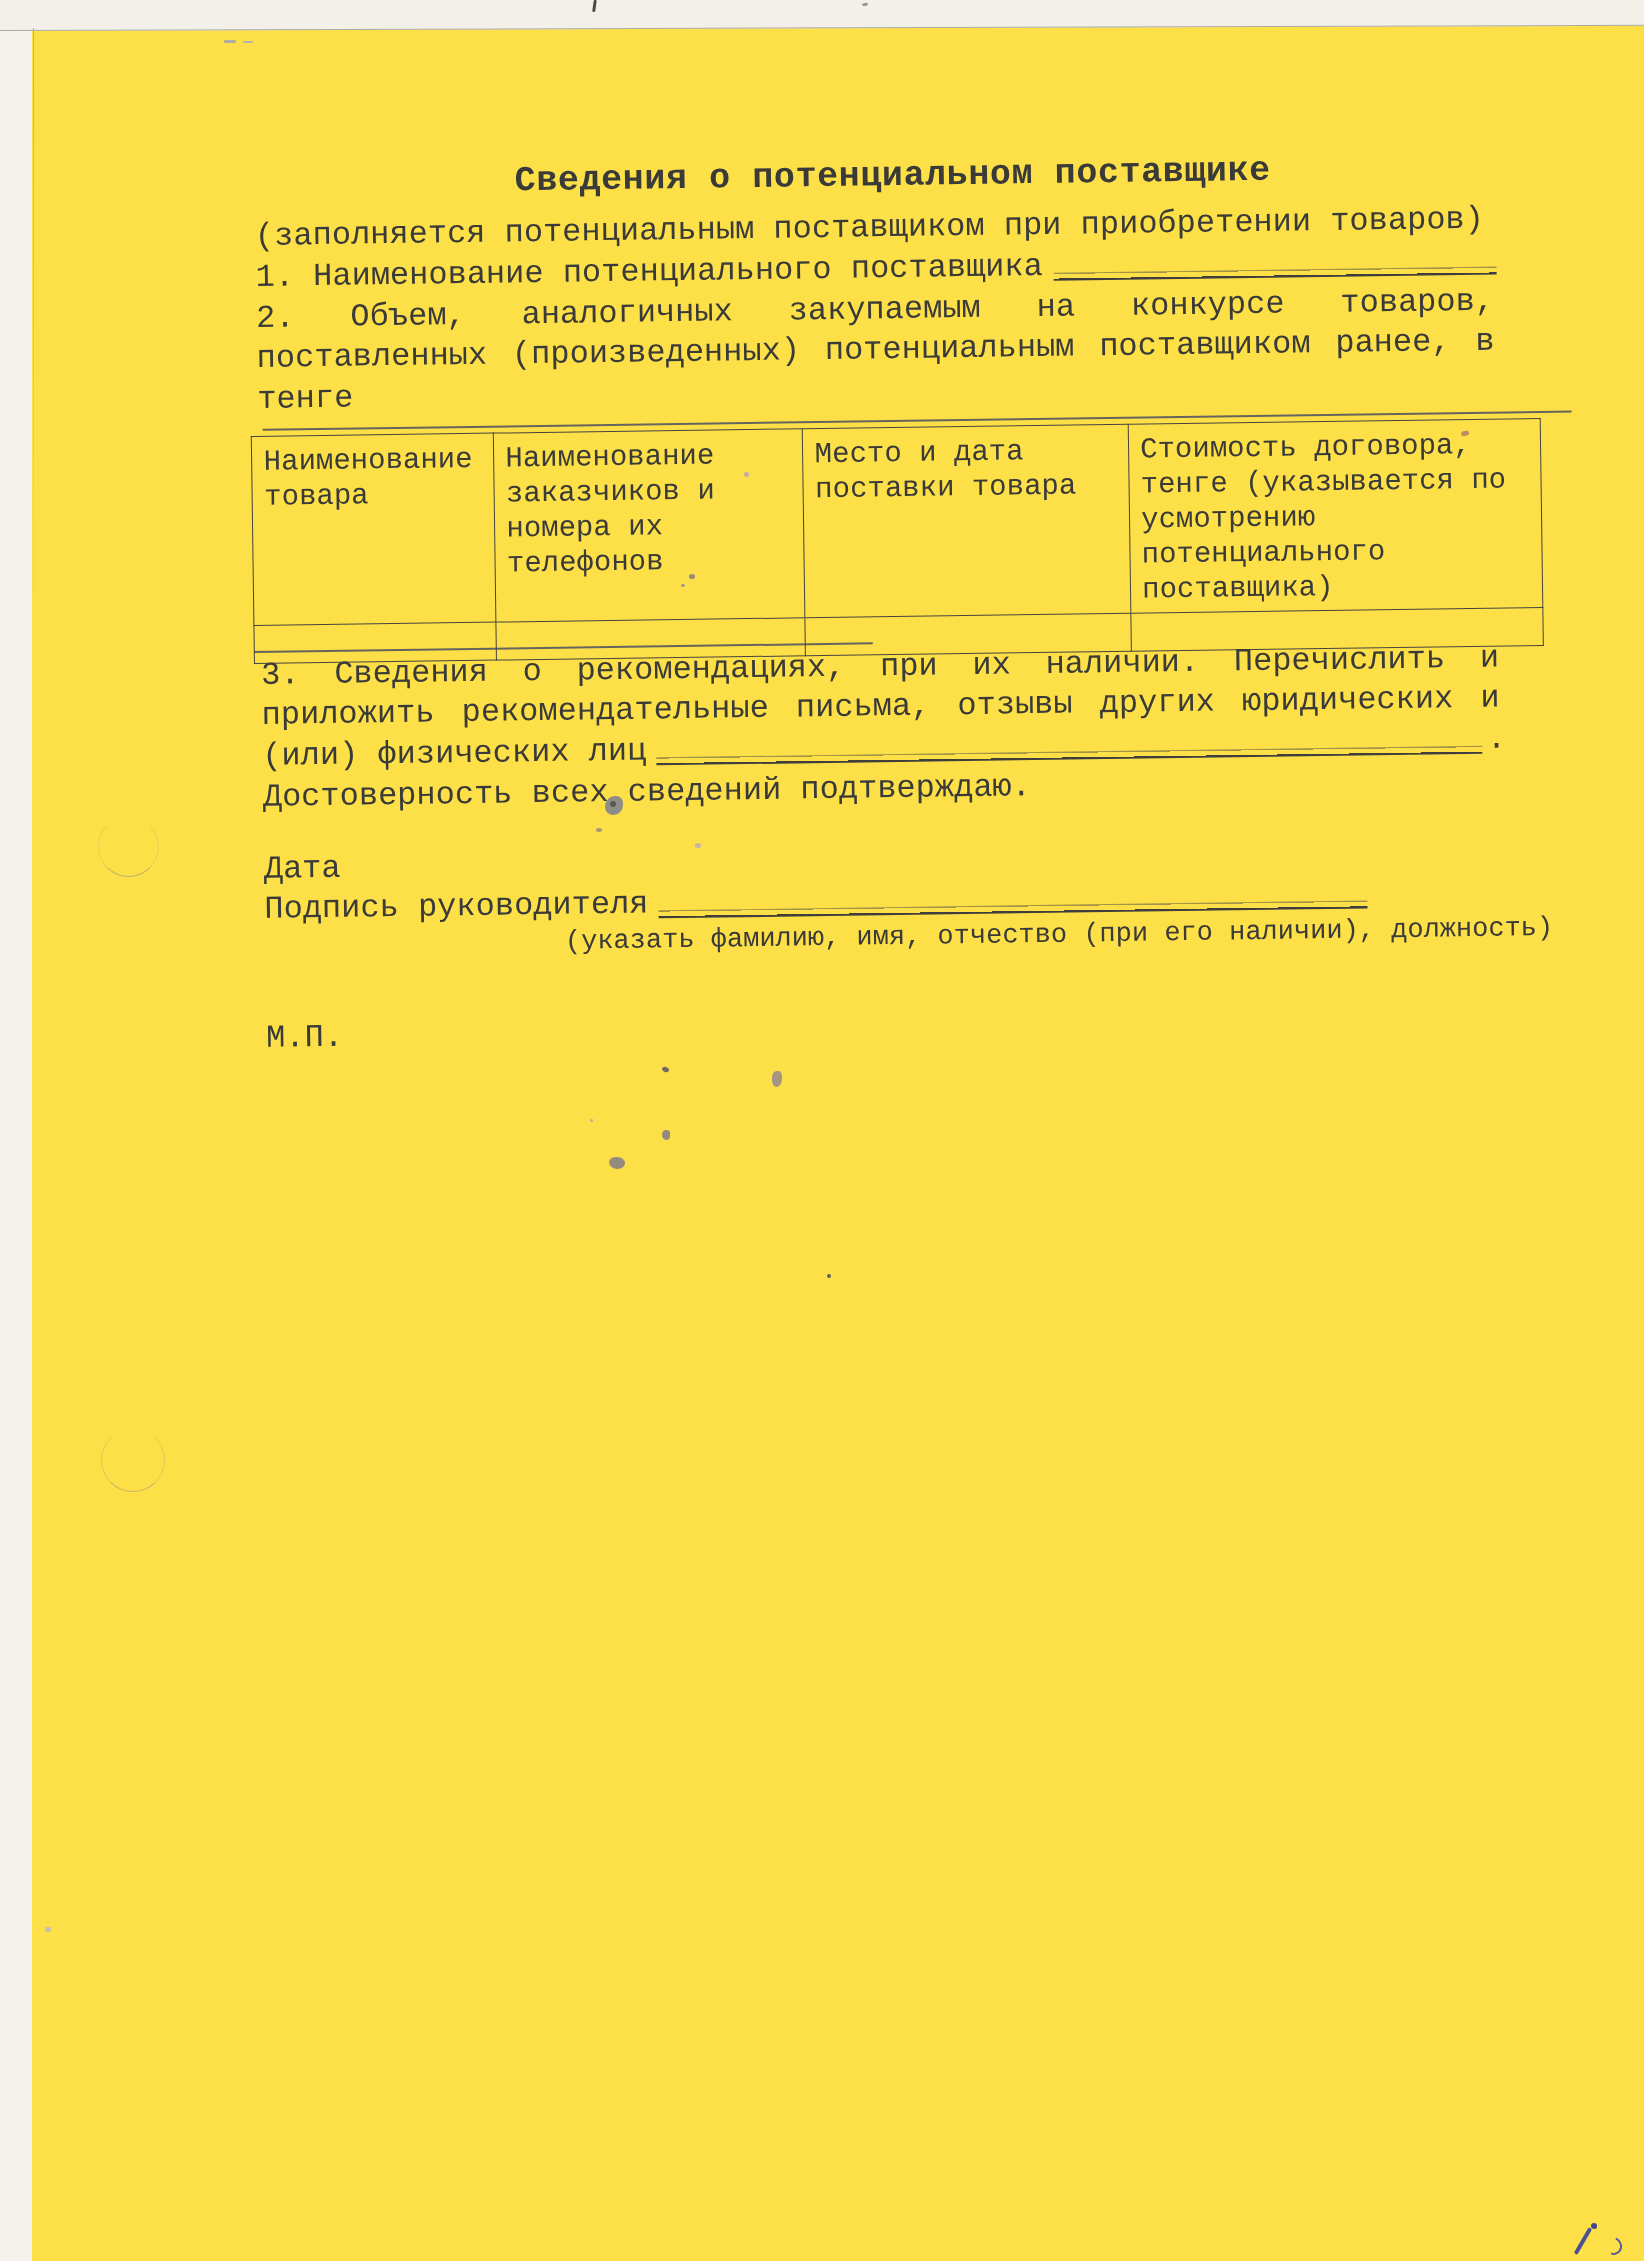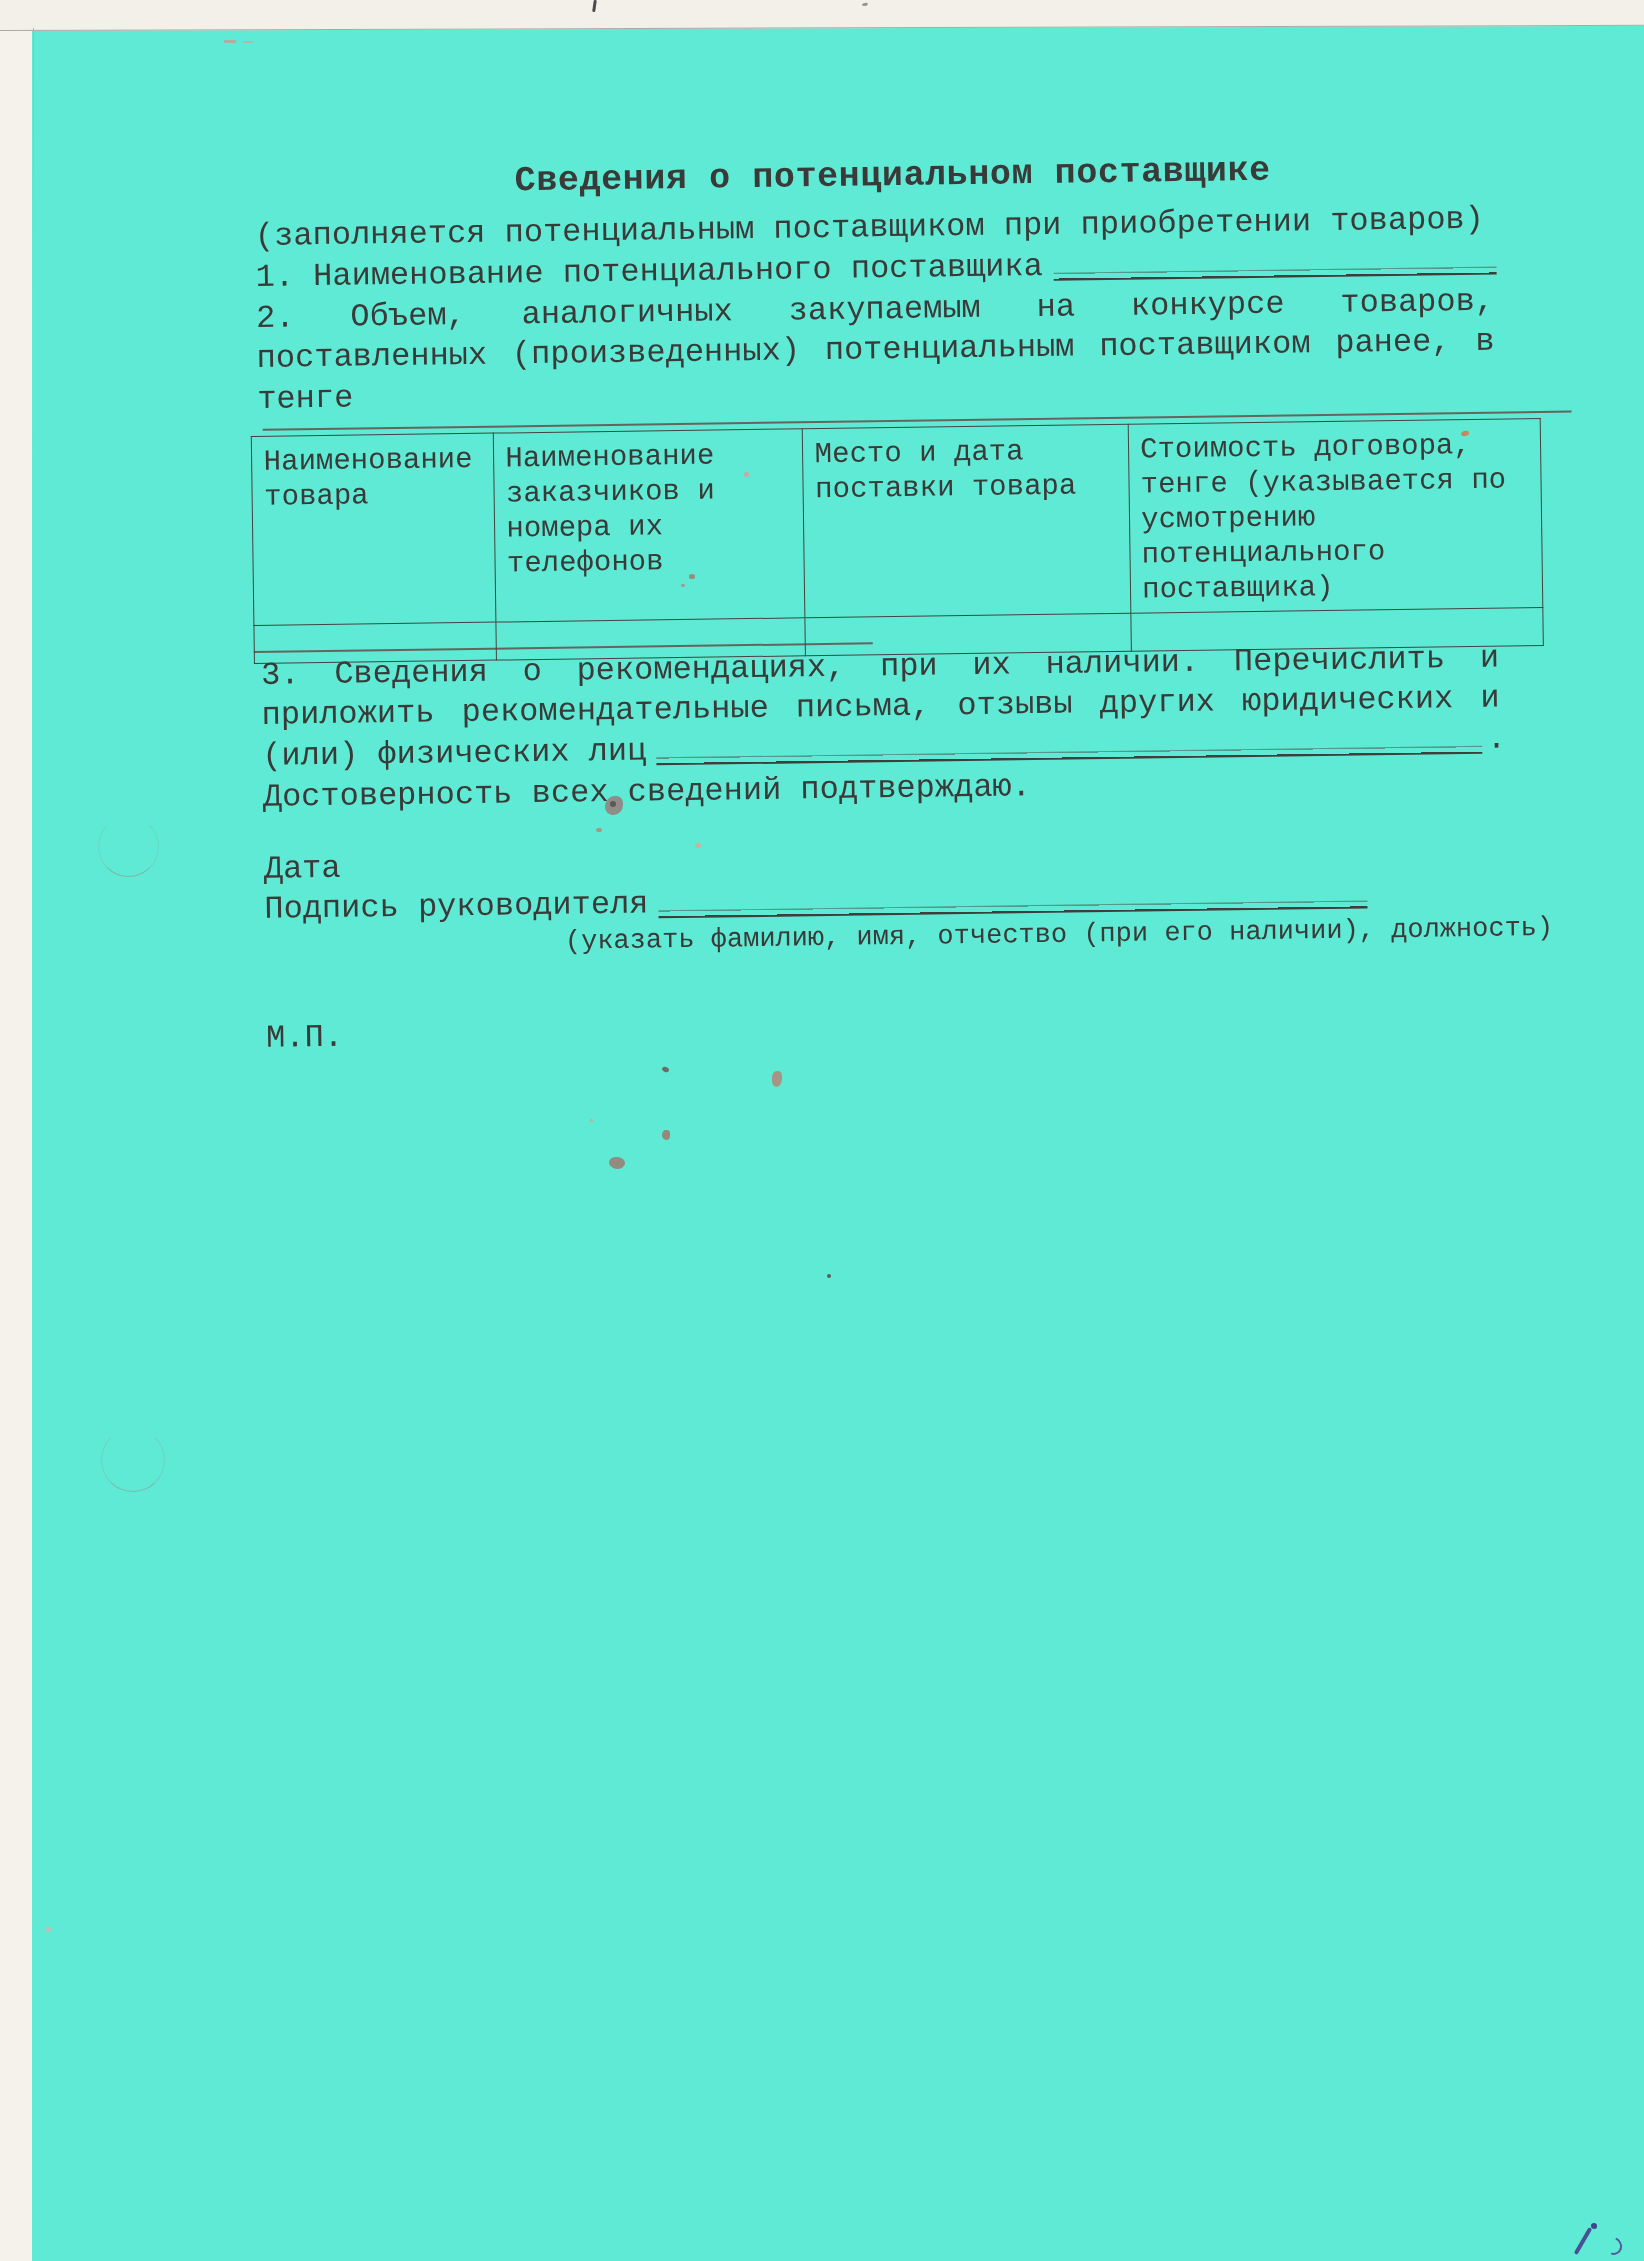--- a/index.html
+++ b/index.html
@@ -1,17 +1,17 @@
 <!DOCTYPE html>
 <html style="font-size:10.3px"><head>
 <meta charset="utf-8">
 <style>
   html,body{margin:0;padding:0;background:#e8e6e0;}
   .scan{
-    position:relative;width:1644px;height:2261px;background:#5eead4;overflow:hidden;
+    position:relative;width:1644px;height:2261px;background:#fde047;overflow:hidden;
     font-family:"Liberation Mono","DejaVu Sans Mono",monospace;color:#3a3a38;
   }
   .strip-left{position:absolute;left:0;top:0;width:32px;height:2261px;background:#f5f2eb;}
   .edge-top{position:absolute;left:0;top:0;width:1651px;height:30px;background:#f3f0e9;
     border-bottom:1.3px solid #adaaa0;transform:rotate(-0.18deg);transform-origin:0 30px;}
   .edge-left{position:absolute;left:33px;top:28px;width:1.3px;height:632px;
     background:linear-gradient(to bottom,#b3b0a6 0,#c4c1b7 45%,rgba(196,193,183,0) 100%);}
   .content{position:absolute;inset:0;transform:rotate(-0.8deg);transform-origin:251px 451px;}
   .block{position:absolute;font-size:32px;line-height:40px;white-space:nowrap;}
   .title{left:258px;top:165px;width:1277px;text-align:center;font-weight:bold;

